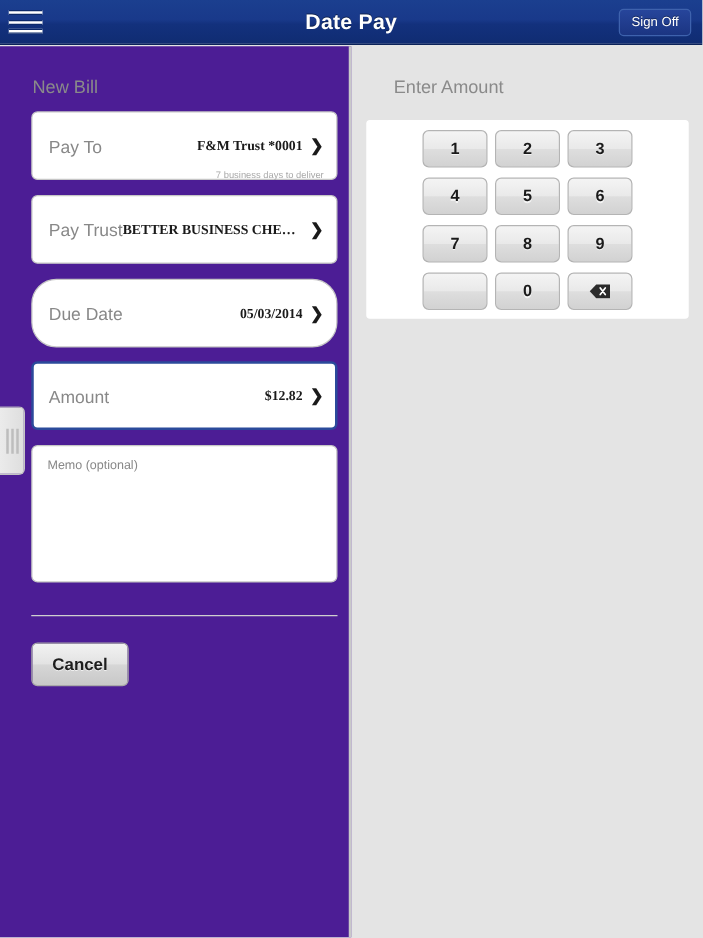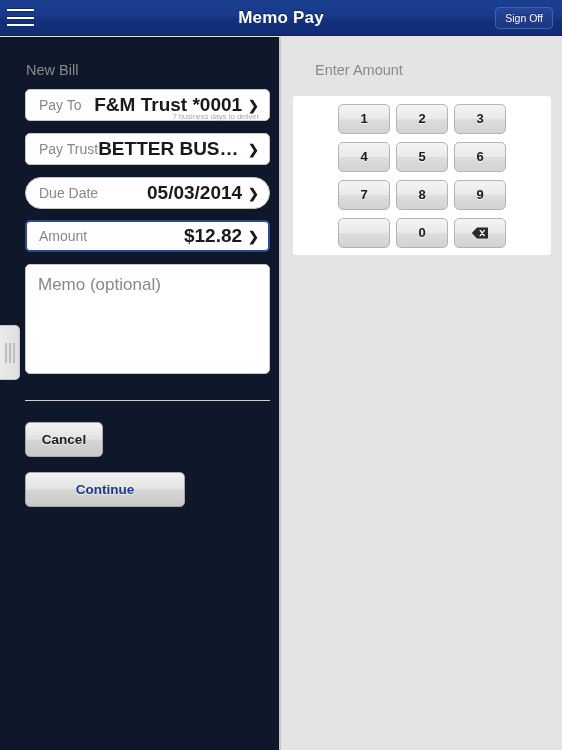--- a/index.html
+++ b/index.html
@@ -92,21 +92,21 @@
     top: 37px; left: 0;
     width: 562px;
     height: 713px;
   }
 
   .left-pane {
     position: absolute;
     top: 0; left: 0;
     width: 281px;
     height: 713px;
-    background: #0f172a;
+    background: #4c1d95;
     border-right: 2px solid #c9c9c9;
   }
 
   .right-pane {
     position: absolute;
     top: 0; left: 283px;
     width: 279px;
     height: 713px;
     background: #e4e4e4;
   }
@@ -149,49 +149,50 @@
   .form-area {
     position: absolute;
     left: 25px;
     top: 52px;
     width: 245px;
   }
 
   .row {
     position: relative;
     width: 245px;
-    height: 32px;
+    height: 55px;
     background: #ffffff;
     border: 1px solid #c6c6c6;
     border-radius: 5px;
     display: flex;
     align-items: center;
     padding: 0 10px 0 13px;
     margin-bottom: 12px;
     cursor: pointer;
   }
   .row.focused {
     border: 2px solid #2b4a9b;
     padding: 0 9px 0 12px;
   }
   .row .label {
     font-size: 14px;
     color: #888888;
     white-space: nowrap;
   }
   .row .value {
     margin-left: auto;
-    font-size: 19px;
+    font-size: 11px;
     color: #1a1a1a;
     font-weight: bold;
     white-space: nowrap;
     overflow: hidden;
     text-overflow: ellipsis;
     max-width: 160px;
     text-align: center;
+    font-family: Liberation Serif, serif;
   }
   .row .chev {
     margin-left: 6px;
     font-size: 13px;
     color: #1a1a1a;
     font-weight: bold;
     line-height: 1;
   }
   .row .subnote {
     position: absolute;
@@ -209,40 +210,39 @@
   .row-amount  { margin-bottom: 12px; }
 
   .memo {
     width: 245px;
     height: 110px;
     background: #ffffff;
     border: 1px solid #c6c6c6;
     border-radius: 5px;
     padding: 10px 12px;
     font-family: "Liberation Sans", sans-serif;
-    font-size: 17px;
+    font-size: 10px;
     color: #888888;
     resize: none;
     outline: none;
     display: block;
   }
   .memo::placeholder { color: #888888; }
 
   .divider {
     width: 245px;
     height: 1px;
     background: #cfcfcf;
     margin-top: 26px;
   }
 
   .btn-row {
     display: flex;
     gap: 15px;
     margin-top: 21px;
-    flex-direction: column;
   }
   .btn {
     height: 35px;
     border: 1px solid #a8a8a8;
     border-radius: 5px;
     background: linear-gradient(to bottom, #f2f2f2 0%, #e3e3e3 48%, #d6d6d6 52%, #c8c8c8 100%);
     font-family: "Liberation Sans", sans-serif;
     font-size: 13.5px;
     font-weight: bold;
     cursor: pointer;
@@ -294,21 +294,21 @@
 <body>
 
 <div class="app">
 
   <div class="navbar">
     <div class="hamburger">
       <span></span>
       <span></span>
       <span></span>
     </div>
-    <div class="navbar-title">Memo Pay</div>
+    <div class="navbar-title">Date Pay</div>
     <div class="signoff">
       <span>Sign Off</span>
     </div>
   </div>
 
   <div class="content">
 
     <div class="left-pane">
 
       <div class="section-title left-title">New Bill</div>
@@ -340,23 +340,20 @@
           <span class="chev">❯</span>
         </div>
 
         <textarea class="memo" rows="5" placeholder="Memo (optional)" style=""></textarea>
 
         <div class="divider"></div>
 
         <div class="btn-row">
           <div class="btn btn-cancel">
             <span>Cancel</span>
-          </div>
-          <div class="btn btn-continue">
-            <span>Continue</span>
           </div>
         </div>
 
       </div>
     </div>
 
     <div class="right-pane">
 
       <div class="section-title right-title">Enter Amount</div>
 

